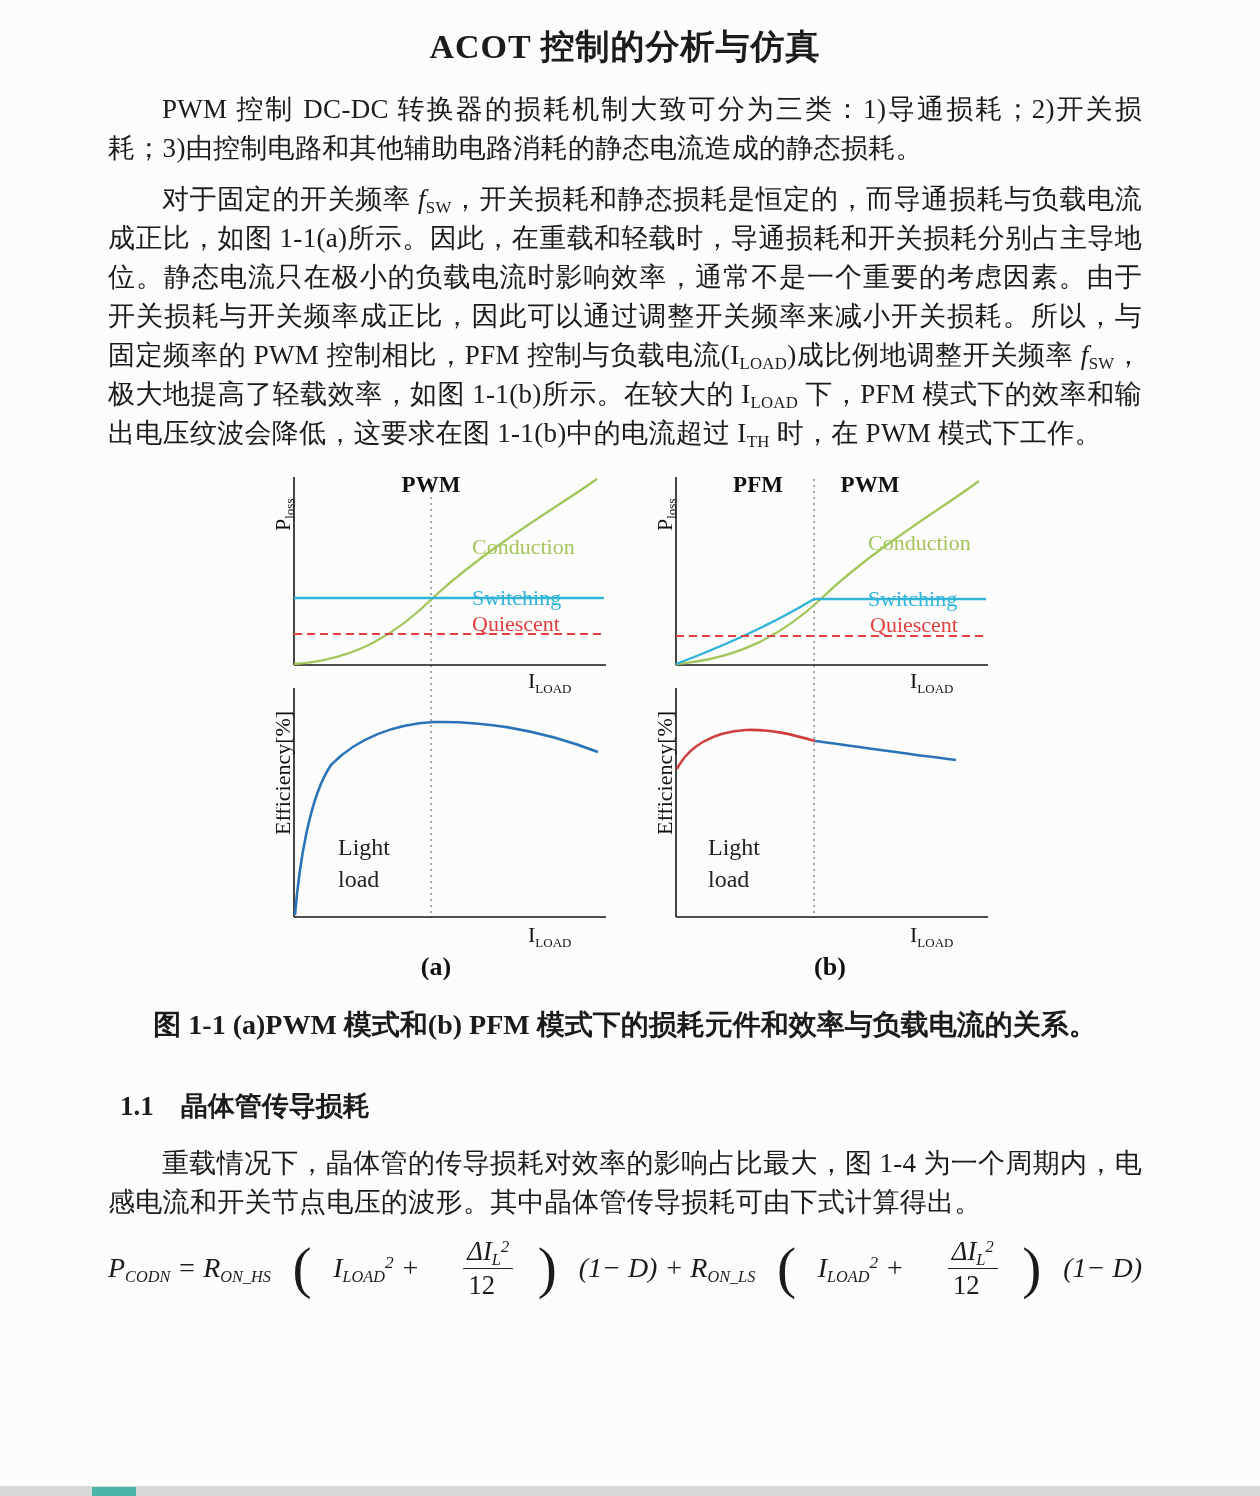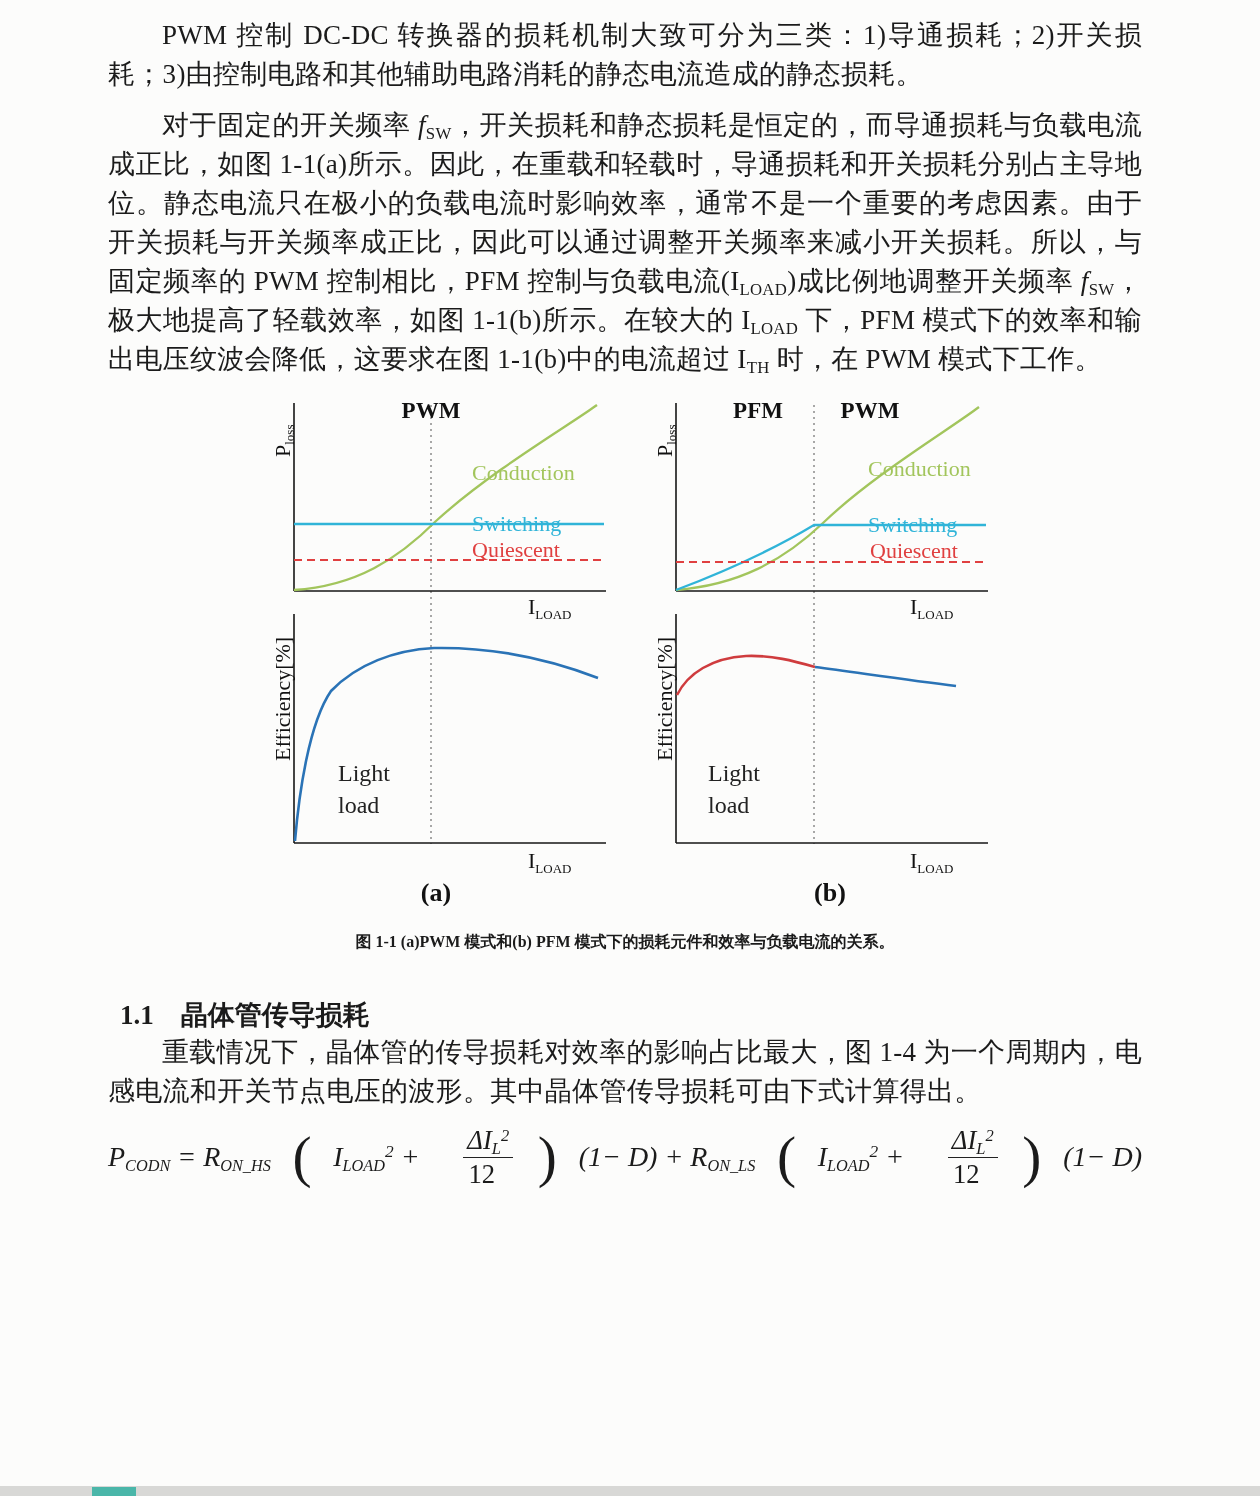--- a/index.html
+++ b/index.html
@@ -5,42 +5,42 @@
   *{box-sizing:border-box;margin:0;padding:0;}
   body{
     width:1260px;height:1496px;position:relative;overflow:hidden;
     background:#fcfcfb;color:#1b1b1b;
     font-family:"Liberation Serif","DejaVu Serif",serif;
   }
   .page{padding:16px 118px 0 108px;}
   .doc-title{font-size:34px;font-weight:700;text-align:center;letter-spacing:1px;margin-top:8px;}
   .sec-heading{font-size:29px;font-weight:700;margin:46px 0 0;}
   p.body{font-size:27px;line-height:39px;text-align:justify;text-indent:2em;letter-spacing:.3px;}
-  p.body{}
+  p.body{margin-top:20px;}
   p.body + p.body{margin-top:12px;}
   sub,sup{font-size:.62em;line-height:0;}
   sub{vertical-align:-.3em;}
   sup{vertical-align:.5em;}
   i{font-style:italic;}
 
   
   .figure-row{display:flex;justify-content:center;gap:32px;margin-top:22px;padding-left:34px;}
   svg text{font-family:"Liberation Serif","DejaVu Serif",serif;}
   .axis{stroke:#161616;stroke-width:1.6;fill:none;}
   .divider{stroke-width:1.2;stroke-dasharray:2 4;fill:none;}
   .curve{fill:none;stroke-width:2.3;}
   .curve.dashed{stroke-dasharray:8 5;stroke-width:2;}
   .curve.thick{stroke-width:2.6;}
   .mode{font-size:23px;font-weight:600;fill:#111;}
   .clabel{font-size:22px;}
   .alabel{font-size:22px;fill:#111;}
   .tsub{font-size:13px;}
   .light{font-size:24px;fill:#222;}
   .ptag{font-size:26px;font-weight:700;fill:#111;}
-  .fig-caption{text-align:center;font-size:16px;font-weight:600;margin-top:26px;}
+  .fig-caption{text-align:center;font-size:28px;font-weight:600;margin-top:26px;}
 
   .sub-heading{font-size:27px;font-weight:700;margin:44px 12px 0;}
 
   
   .formula{display:flex;justify-content:space-between;align-items:center;
     font-size:28px;font-style:italic;margin:14px 0 4px;}
   .f-frag{white-space:pre;}
   .f-frag sub{font-size:.58em;}
   .f-paren{font-size:205%;font-weight:400;line-height:1;margin:0 1px;font-style:normal;}
   .f-frac{display:flex;flex-direction:column;align-items:center;line-height:1.15;margin:0 3px;font-size:.95em;}
@@ -49,20 +49,21 @@
 
   
   .bottom-strip{position:absolute;left:0;right:0;bottom:0;height:10px;background:#d8d8d6;}
   .bottom-accent{position:absolute;left:92px;bottom:0;width:44px;height:9px;background:#4ab6a9;}
 </style>
 </head>
 <body>
 
 <div class="page">
 
+  <h1 class="doc-title">ACOT 控制的分析与仿真</h1>
 
 
   <p class="body">PWM 控制 DC-DC 转换器的损耗机制大致可分为三类：1)导通损耗；2)开关损耗；3)由控制电路和其他辅助电路消耗的静态电流造成的静态损耗。</p>
 
   <p class="body">对于固定的开关频率 <i>f</i><sub>SW</sub>，开关损耗和静态损耗是恒定的，而导通损耗与负载电流成正比，如图 1-1(a)所示。因此，在重载和轻载时，导通损耗和开关损耗分别占主导地位。静态电流只在极小的负载电流时影响效率，通常不是一个重要的考虑因素。由于开关损耗与开关频率成正比，因此可以通过调整开关频率来减小开关损耗。所以，与固定频率的 PWM 控制相比，PFM 控制与负载电流(I<sub>LOAD</sub>)成比例地调整开关频率 <i>f</i><sub>SW</sub>，极大地提高了轻载效率，如图 1-1(b)所示。在较大的 I<sub>LOAD</sub> 下，PFM 模式下的效率和输出电压纹波会降低，这要求在图 1-1(b)中的电流超过 I<sub>TH</sub> 时，在 PWM 模式下工作。</p>
 
   <div class="figure-row">
 
     <svg width="350" height="505" viewBox="0 0 350 505">
       <line class="divider" x1="155" y1="4" x2="155" y2="443" stroke="#6f6f6f"></line>

